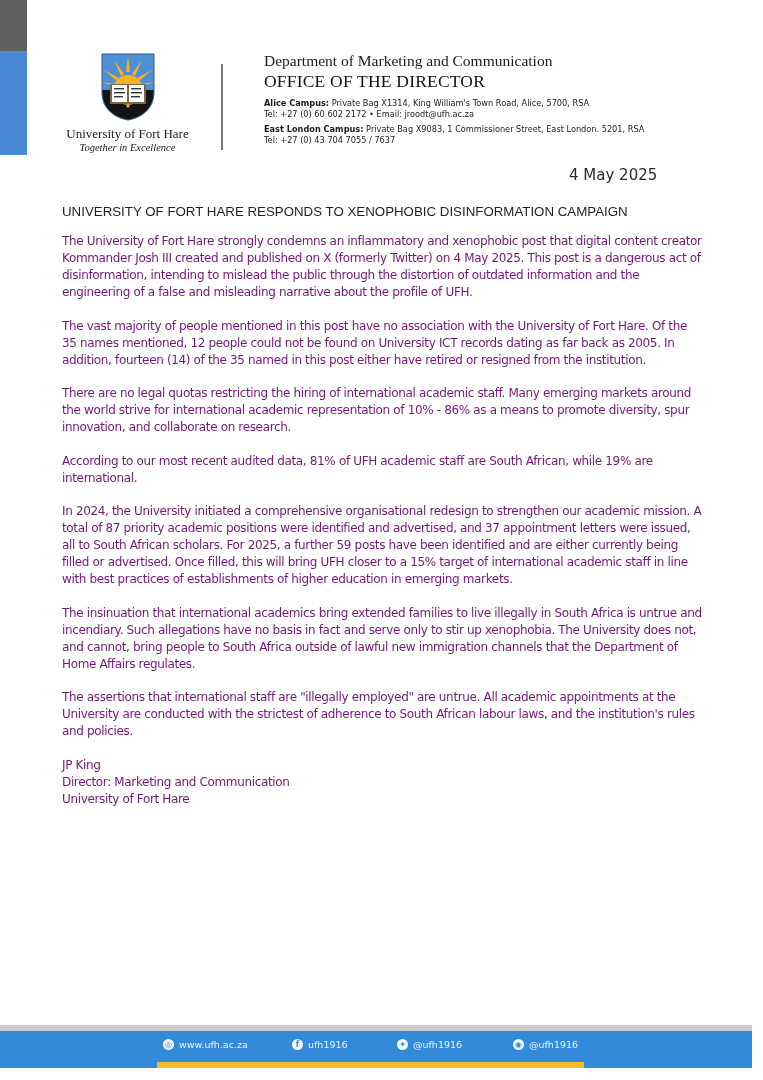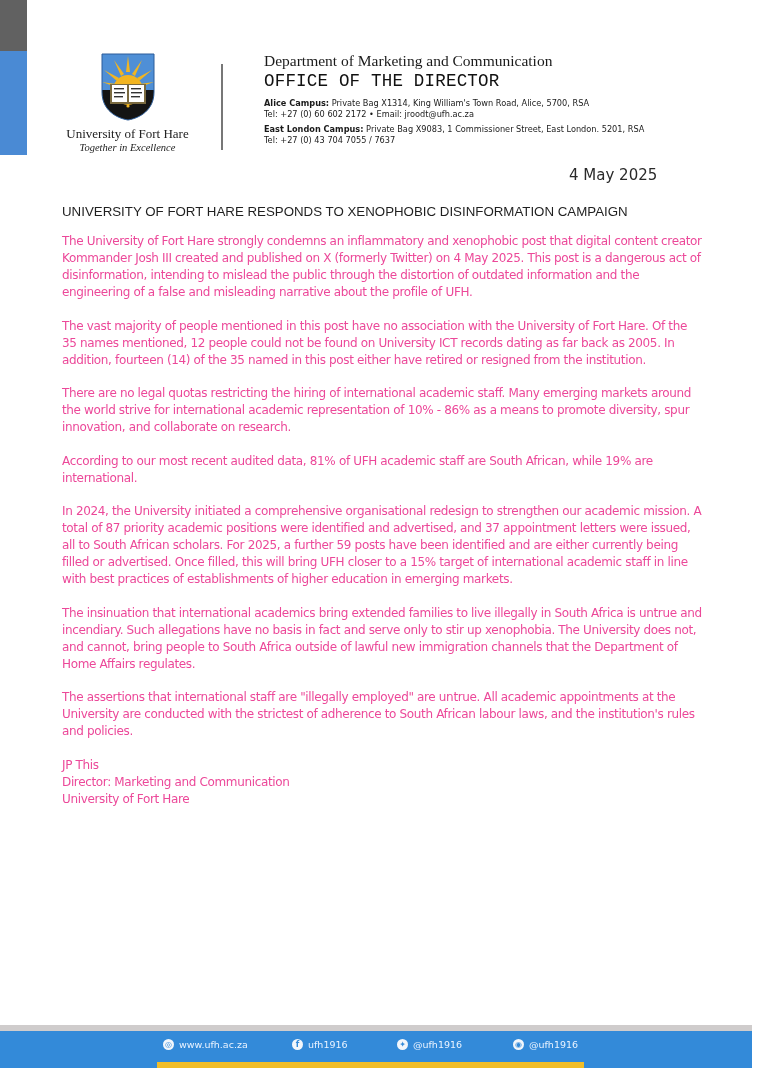--- a/index.html
+++ b/index.html
@@ -13,31 +13,31 @@
 
     .logo-block { position: absolute; left: 55px; top: 52px; width: 145px; text-align: center; }
     .crest { display: block; margin: 0 auto; width: 56px; height: 70px; }
     .uni-name { font-family: "Liberation Serif", serif; font-size: 13px; color: #222; margin-top: 4px; white-space: nowrap; }
     .uni-motto { font-family: "Liberation Serif", serif; font-style: italic; font-size: 10.5px; color: #222; margin-top: 0px; white-space: nowrap; }
 
     .header-divider { position: absolute; left: 221px; top: 64px; width: 1.5px; height: 86px; background: #777; }
 
     .header-text { position: absolute; left: 264px; top: 52px; }
     .dept { font-family: "Liberation Serif", serif; font-size: 15.5px; color: #1a1a1a; line-height: 18px; white-space: nowrap; }
-    .office { font-family: Liberation Mono, monospace; font-size: 17.5px; color: #111; line-height: 22px; letter-spacing: 0.2px; white-space: nowrap; }
+    .office { font-family: Liberation Serif, serif; font-size: 17.5px; color: #111; line-height: 22px; letter-spacing: 0.2px; white-space: nowrap; }
     .addr { font-family: "DejaVu Sans", sans-serif; font-size: 8.2px; color: #1a1a1a; line-height: 11px; white-space: nowrap; }
     .addr b { font-weight: bold; }
     .addr-block-1 { margin-top: 6px; }
     .addr-block-2 { margin-top: 4px; }
 
     .date { position: absolute; left: 569px; top: 166px; font-family: "DejaVu Sans", sans-serif; font-size: 15px; color: #2a2a2a; white-space: nowrap; }
 
     .title { position: absolute; left: 62px; top: 204px; font-family: "Liberation Sans", sans-serif; font-weight: normal; font-size: 13.3px; color: #1f1f1f; white-space: nowrap; }
 
-    .body-text { position: absolute; left: 62px; top: 233px; width: 640px; font-family: "DejaVu Sans", sans-serif; font-size: 12px; line-height: 17px; color: #ec4899; letter-spacing: -0.35px; }
+    .body-text { position: absolute; left: 62px; top: 233px; width: 640px; font-family: "DejaVu Sans", sans-serif; font-size: 12px; line-height: 17px; color: #701a75; letter-spacing: -0.35px; }
     .body-text p { margin: 0 0 16.5px 0; }
     .sign { margin-top: 0; }
     .sign div { line-height: 17px; }
 
     .footer-grey { position: absolute; left: 0; top: 1025px; width: 752px; height: 6px; background: #cfcccc; }
     .footer-blue { position: absolute; left: 0; top: 1031px; width: 752px; height: 37px; background: #338ad9; }
     .footer-yellow { position: absolute; left: 157px; top: 1062px; width: 427px; height: 6px; background: #f1bd29; }
     .footer-items { position: absolute; top: 1039px; left: 0; width: 752px; height: 18px; }
     .f-item { position: absolute; top: 0; display: flex; align-items: center; color: #eaf3ff; font-family: "DejaVu Sans", sans-serif; font-size: 9.5px; white-space: nowrap; }
     .f-icon { width: 11px; height: 11px; border-radius: 50%; background: #f2f6fb; color: #338ad9; font-size: 8px; font-weight: bold; line-height: 11px; text-align: center; margin-right: 5px; display: inline-block; }
@@ -112,21 +112,21 @@
 
 <div class="body-text">
   <p>The University of Fort Hare strongly condemns an inflammatory and xenophobic post that digital content creator Kommander Josh III created and published on X (formerly Twitter) on 4 May 2025.  This post is a dangerous act of disinformation, intending to mislead the public through the distortion of outdated information and the engineering of a false and misleading narrative about the profile of UFH.</p>
   <p>The vast majority of people mentioned in this post have no association with the University of Fort Hare.  Of the 35 names mentioned, 12 people could not be found on University ICT records dating as far back as 2005. In addition, fourteen (14) of the 35 named in this post either have retired or resigned from the institution.</p>
   <p>There are no legal quotas restricting the hiring of international academic staff. Many emerging markets around the world strive for international academic representation of 10% - 86% as a means to promote diversity, spur innovation, and collaborate on research.</p>
   <p>According to our most recent audited data, 81% of UFH academic staff are South African, while 19% are international.</p>
   <p>In 2024, the University initiated a comprehensive organisational redesign to strengthen our academic mission. A total of 87 priority academic positions were identified and advertised, and 37 appointment letters were issued, all to South African scholars.  For 2025, a further 59 posts have been identified and are either currently being filled or advertised. Once filled, this will bring UFH closer to a 15% target of international academic staff in line with best practices of establishments of higher education in emerging markets.</p>
   <p>The insinuation that international academics bring extended families to live illegally in South Africa is untrue and incendiary.  Such allegations have no basis in fact and serve only to stir up xenophobia. The University does not, and cannot, bring people to South Africa outside of lawful new immigration channels that the Department of Home Affairs regulates.</p>
   <p>The assertions that international staff are "illegally employed" are untrue. All academic appointments at the University are conducted with the strictest of adherence to South African labour laws, and the institution's rules and policies.</p>
   <div class="sign">
-    <div>JP This</div>
+    <div>JP King</div>
     <div>Director:  Marketing and Communication</div>
     <div>University of Fort Hare</div>
   </div>
 </div>
 
 <div class="footer-grey"></div>
 <div class="footer-blue"></div>
 <div class="footer-yellow"></div>
 <div class="footer-items">
   <a class="f-item f-web">

